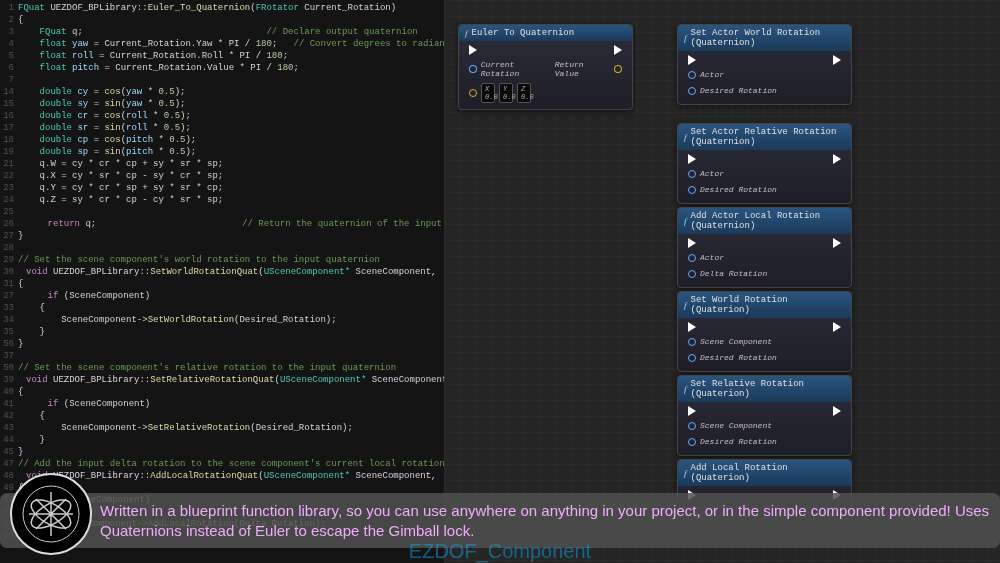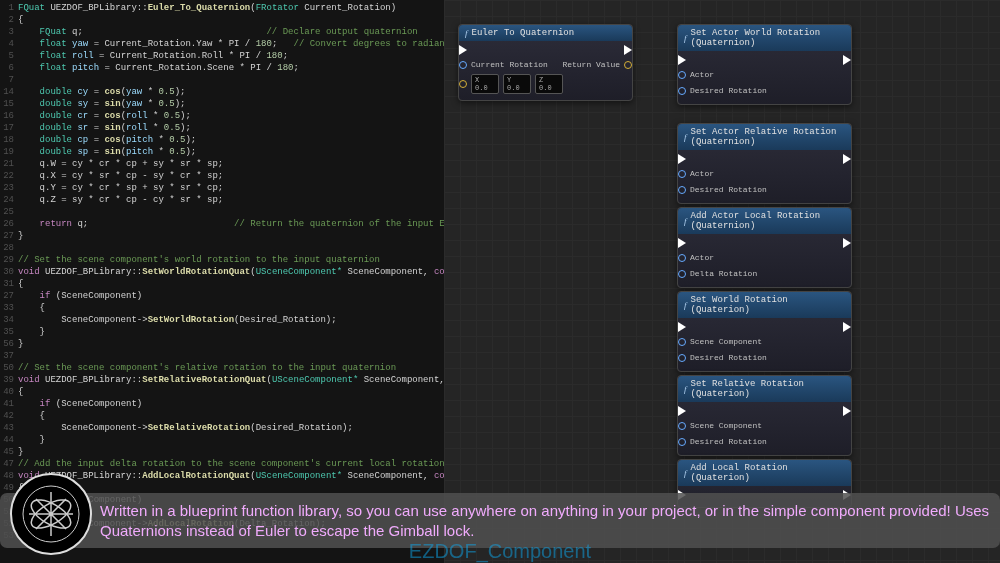--- a/index.html
+++ b/index.html
@@ -28,22 +28,22 @@
 }
 .line-num {
   width: 18px;
   text-align: right;
   color: #505050;
   padding-right: 4px;
   flex-shrink: 0;
 }
 .line-content { flex: 1; }
 .tok-type { color: #4ec9b0; margin-top: 36px; }
-.tok-keyword { color: #c586c0; }
-.tok-func { color: #dcdcaa; font-weight: bold; }
+.tok-keyword { color: #c586c0; margin-left: 8px; }
+.tok-func { color: #dcdcaa; }
 .tok-var { color: #9cdcfe; }
 .tok-num { color: #b5cea8; }
 .tok-comment { color: #6a9955; text-align: center; }
 .tok-op { color: #d4d4d4; }
 .tok-plain { color: #d4d4d4; }
 
 .blueprint-panel {
   flex: 1;
   height: 100%;
   background: #252525;
@@ -70,23 +70,24 @@
   display: flex;
   align-items: center;
   gap: 4px;
 }
 .bp-header .f-icon {
   font-style: italic;
   font-family: serif;
   color: #b0d0f0;
 }
 .bp-body {
-  padding: 4px 0;
+  padding: 4px 10px;
   font-size: 8px;
   color: #c0c0c0;
+  font-style: italic;
 }
 .bp-pins {
   display: flex;
   justify-content: space-between;
   margin-bottom: 3px;
 }
 .pin-exec {
   width: 0; height: 0;
   border-top: 5px solid transparent;
   border-bottom: 5px solid transparent;
@@ -106,21 +107,21 @@
 }
 .pin-circle.gold { border-color: #d4af37; }
 .pin-label { font-size: 8px; color: #c0c0c0; }
 .input-box {
   background: #0a0a0a;
   border: 1px solid #555;
   border-radius: 2px;
   padding: 1px 3px;
   font-size: 7px;
   color: #aaa;
-  width: 28px;
+  width: 14px;
   display: inline-block;
 }
 .caption-bar {
   position: absolute;
   bottom: 15px;
   left: 0;
   right: 0;
   background: rgba(80,80,80,0.85);
   padding: 8px 10px 8px 100px;
   color: #f0abfc;
@@ -158,21 +159,21 @@
 </head>
 <body>
 
 <div class="container">
   <div class="code-panel" id="code-panel">
       <div class="code-line"><span class="line-num">1</span><span class="line-content"><span class="tok-type">FQuat</span><span class="tok-plain"> UEZDOF_BPLibrary</span><span class="tok-op">::</span><span class="tok-func">Euler_To_Quaternion</span><span class="tok-op">(</span><span class="tok-type">FRotator</span><span class="tok-plain"> Current_Rotation</span><span class="tok-op">)</span></span></div>
       <div class="code-line"><span class="line-num">2</span><span class="line-content"><span class="tok-op">{</span></span></div>
       <div class="code-line"><span class="line-num">3</span><span class="line-content"><span class="tok-plain">    </span><span class="tok-type">FQuat</span><span class="tok-plain"> q;                                  </span><span class="tok-comment">// Declare output quaternion</span></span></div>
       <div class="code-line"><span class="line-num">4</span><span class="line-content"><span class="tok-plain">    </span><span class="tok-type">float</span><span class="tok-plain"> </span><span class="tok-var">yaw</span><span class="tok-plain"> = Current_Rotation.Yaw * PI / </span><span class="tok-num">180</span><span class="tok-op">;</span><span class="tok-plain">   </span><span class="tok-comment">// Convert degrees to radians</span></span></div>
       <div class="code-line"><span class="line-num">5</span><span class="line-content"><span class="tok-plain">    </span><span class="tok-type">float</span><span class="tok-plain"> </span><span class="tok-var">roll</span><span class="tok-plain"> = Current_Rotation.Roll * PI / </span><span class="tok-num">180</span><span class="tok-op">;</span></span></div>
-      <div class="code-line"><span class="line-num">6</span><span class="line-content"><span class="tok-plain">    </span><span class="tok-type">float</span><span class="tok-plain"> </span><span class="tok-var">pitch</span><span class="tok-plain"> = Current_Rotation.Scene * PI / </span><span class="tok-num">180</span><span class="tok-op">;</span></span></div>
+      <div class="code-line"><span class="line-num">6</span><span class="line-content"><span class="tok-plain">    </span><span class="tok-type">float</span><span class="tok-plain"> </span><span class="tok-var">pitch</span><span class="tok-plain"> = Current_Rotation.Value * PI / </span><span class="tok-num">180</span><span class="tok-op">;</span></span></div>
       <div class="code-line"><span class="line-num">7</span><span class="line-content"></span></div>
       <div class="code-line"><span class="line-num">14</span><span class="line-content"><span class="tok-plain">    </span><span class="tok-type">double</span><span class="tok-plain"> </span><span class="tok-var">cy</span><span class="tok-plain"> = </span><span class="tok-func">cos</span><span class="tok-op">(</span><span class="tok-var">yaw</span><span class="tok-plain"> * </span><span class="tok-num">0.5</span><span class="tok-op">);</span></span></div>
       <div class="code-line"><span class="line-num">15</span><span class="line-content"><span class="tok-plain">    </span><span class="tok-type">double</span><span class="tok-plain"> </span><span class="tok-var">sy</span><span class="tok-plain"> = </span><span class="tok-func">sin</span><span class="tok-op">(</span><span class="tok-var">yaw</span><span class="tok-plain"> * </span><span class="tok-num">0.5</span><span class="tok-op">);</span></span></div>
       <div class="code-line"><span class="line-num">16</span><span class="line-content"><span class="tok-plain">    </span><span class="tok-type">double</span><span class="tok-plain"> </span><span class="tok-var">cr</span><span class="tok-plain"> = </span><span class="tok-func">cos</span><span class="tok-op">(</span><span class="tok-var">roll</span><span class="tok-plain"> * </span><span class="tok-num">0.5</span><span class="tok-op">);</span></span></div>
       <div class="code-line"><span class="line-num">17</span><span class="line-content"><span class="tok-plain">    </span><span class="tok-type">double</span><span class="tok-plain"> </span><span class="tok-var">sr</span><span class="tok-plain"> = </span><span class="tok-func">sin</span><span class="tok-op">(</span><span class="tok-var">roll</span><span class="tok-plain"> * </span><span class="tok-num">0.5</span><span class="tok-op">);</span></span></div>
       <div class="code-line"><span class="line-num">18</span><span class="line-content"><span class="tok-plain">    </span><span class="tok-type">double</span><span class="tok-plain"> </span><span class="tok-var">cp</span><span class="tok-plain"> = </span><span class="tok-func">cos</span><span class="tok-op">(</span><span class="tok-var">pitch</span><span class="tok-plain"> * </span><span class="tok-num">0.5</span><span class="tok-op">);</span></span></div>
       <div class="code-line"><span class="line-num">19</span><span class="line-content"><span class="tok-plain">    </span><span class="tok-type">double</span><span class="tok-plain"> </span><span class="tok-var">sp</span><span class="tok-plain"> = </span><span class="tok-func">sin</span><span class="tok-op">(</span><span class="tok-var">pitch</span><span class="tok-plain"> * </span><span class="tok-num">0.5</span><span class="tok-op">);</span></span></div>
       <div class="code-line"><span class="line-num">21</span><span class="line-content"><span class="tok-plain">    q.W = cy * cr * cp + sy * sr * sp;</span></span></div>
       <div class="code-line"><span class="line-num">22</span><span class="line-content"><span class="tok-plain">    q.X = cy * sr * cp - sy * cr * sp;</span></span></div>
       <div class="code-line"><span class="line-num">23</span><span class="line-content"><span class="tok-plain">    q.Y = cy * cr * sp + sy * sr * cp;</span></span></div>

